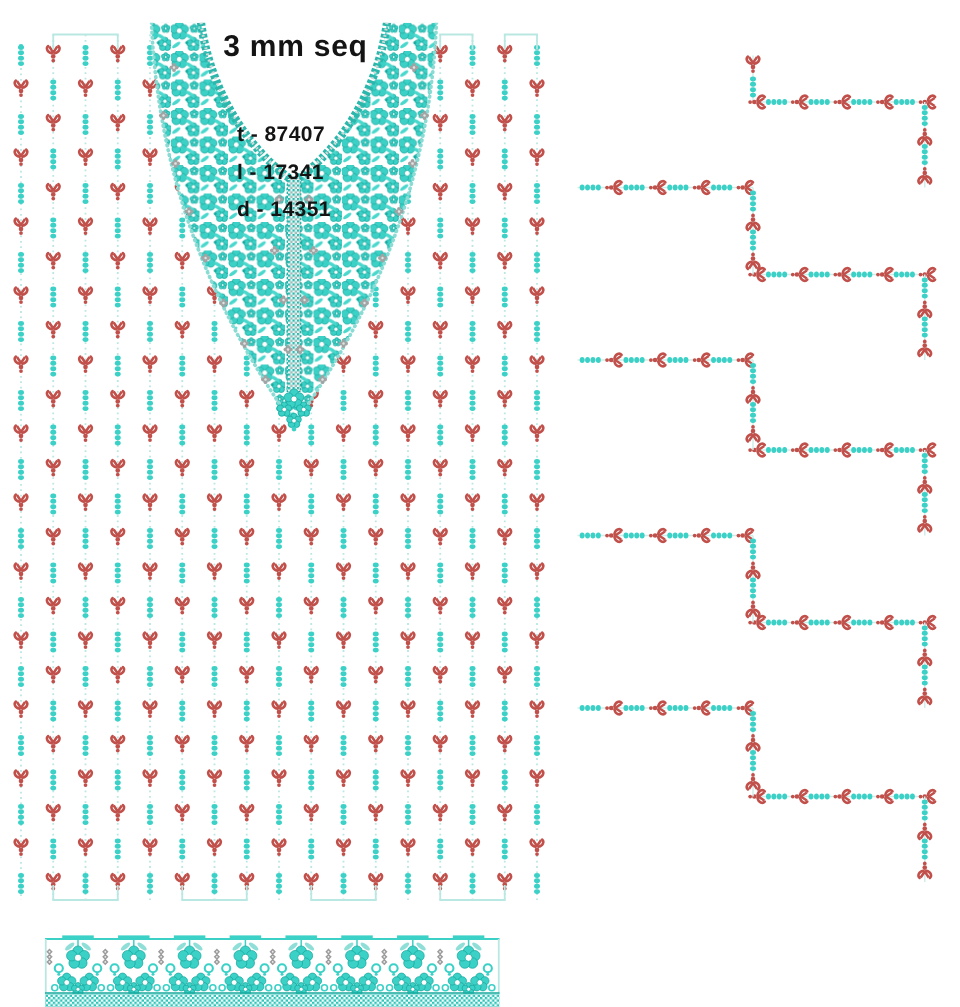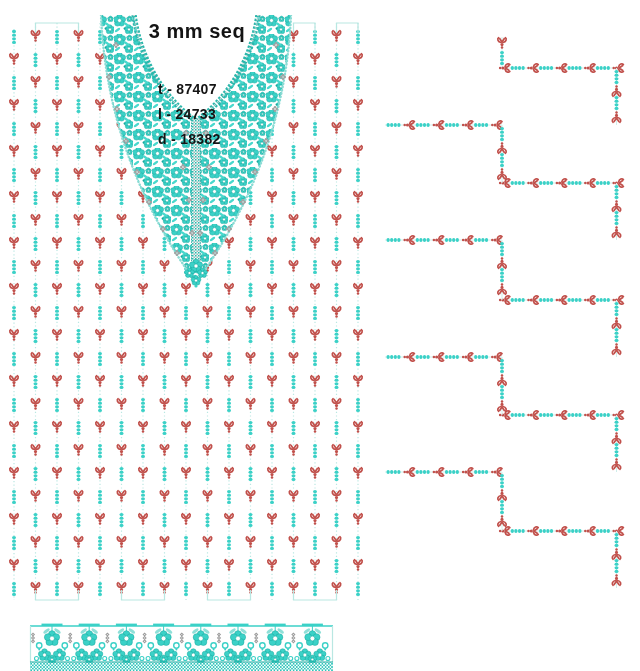--- a/index.html
+++ b/index.html
@@ -1266,16 +1266,16 @@
         <circle cx="293.40000000000003" cy="626.3" r="0.6" fill="#eeeeee"></circle>
         <rect x="30" y="647.5" width="303" height="9.5" fill="url(#chk2)"></rect>
         <line x1="30" y1="647" x2="333" y2="647" stroke="#17a89d" stroke-width="1"></line>
         <line x1="30" y1="657.5" x2="333" y2="657.5" stroke="#17a89d" stroke-width="1.1"></line>
         <line x1="30" y1="660" x2="333" y2="660" stroke="#3bd1c7" stroke-width="1.2"></line>
       </g>
     </svg>
   <div class="title">3 mm seq</div>
   <div class="stats">
     <div>t - 87407</div>
-    <div>l - 24733</div>
-    <div>d - 18382</div>
+    <div>l - 17341</div>
+    <div>d - 14351</div>
   </div>
 </div>
 
 </body></html>

